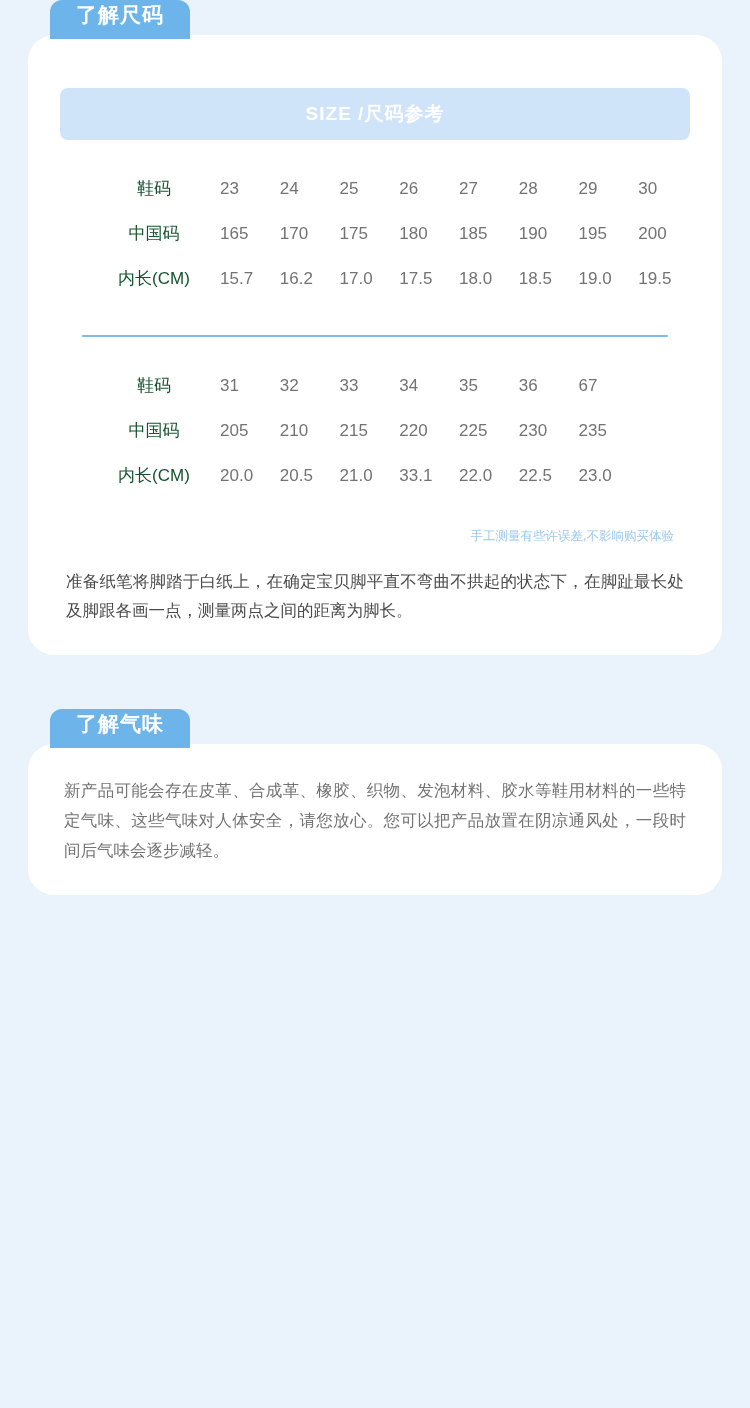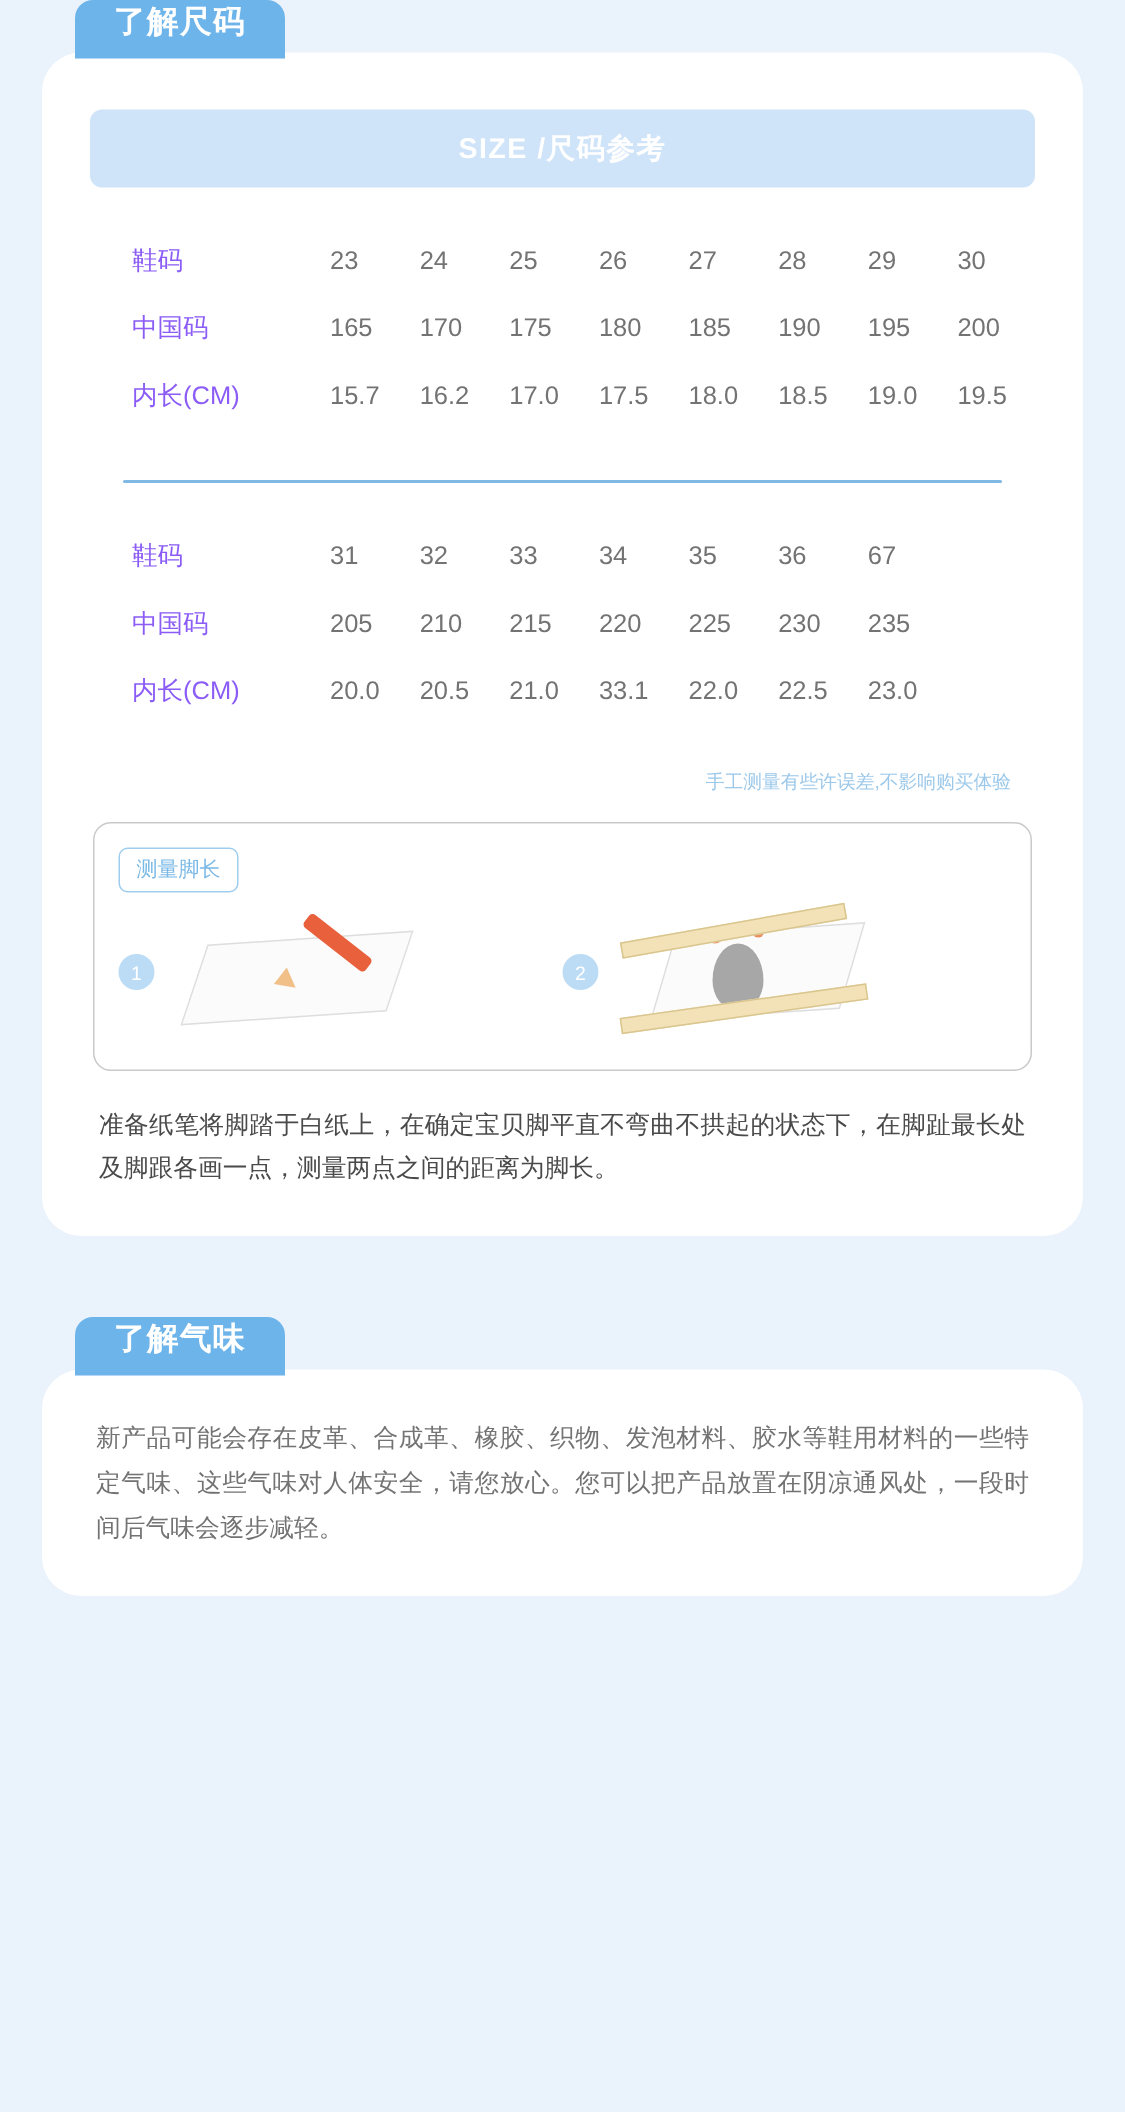--- a/index.html
+++ b/index.html
@@ -48,42 +48,42 @@
   
   .size-banner {
     background: #cfe4f8;
     color: #ffffff;
     text-align: center;
     font-size: 19px;
     font-weight: bold;
     letter-spacing: 1px;
     padding: 13px 12px;
     border-radius: 8px;
-    margin: 12px 8px 0 8px;
+    margin: 27px 8px 0 8px;
   }
 
   
   .size-table {
     width: 100%;
     border-collapse: collapse;
     margin-top: 26px;
     table-layout: fixed;
   }
   .size-table td {
     font-size: 17px;
     color: #737373;
     padding: 11px 0;
     text-align: left;
     white-space: nowrap;
   }
   .size-table td.rowhead {
-    text-align: left;
+    text-align: center;
     padding-left: 36px;
     width: 132px;
-    color: #8b5cf6;
+    color: #14532d;
   }
   .divider {
     height: 2px;
     background: #7fb9e4;
     margin: 34px 30px 20px 30px;
     border-radius: 2px;
   }
   .note {
     text-align: right;
     font-size: 12.5px;
@@ -297,49 +297,20 @@
         <td>22.0</td>
         <td>22.5</td>
         <td>23.0</td>
         <td></td>
       </tr>
     </tbody>
       </table>
 
     <div class="note">手工测量有些许误差,不影响购买体验</div>
 
-    <div class="measure-box">
-      <span class="measure-tag">测量脚长</span>
-      <div class="steps">
-
-        <div class="step">
-          <div class="step-num">1</div>
-          <div class="step-art">
-            <div class="paper p1"></div>
-            <div class="pencil-tip"></div>
-            <div class="pencil-body"></div>
-          </div>
-        </div>
-
-        <div class="step">
-          <div class="step-num">2</div>
-          <div class="step-art">
-            <div class="paper p2"></div>
-            <div class="foot"></div>
-            <div class="toe t1"></div>
-            <div class="toe t2"></div>
-            <div class="toe t3"></div>
-            <div class="toe t4"></div>
-            <div class="ruler r1"></div>
-            <div class="ruler r2"></div>
-          </div>
-        </div>
-
-      </div>
-    </div>
 
     <div class="measure-desc">准备纸笔将脚踏于白纸上，在确定宝贝脚平直不弯曲不拱起的状态下，在脚趾最长处及脚跟各画一点，测量两点之间的距离为脚长。</div>
   </div>
 </div>
 
 <div class="gap"></div>
 
 <div class="section">
   <div class="tab">了解气味</div>
   <div class="card">

